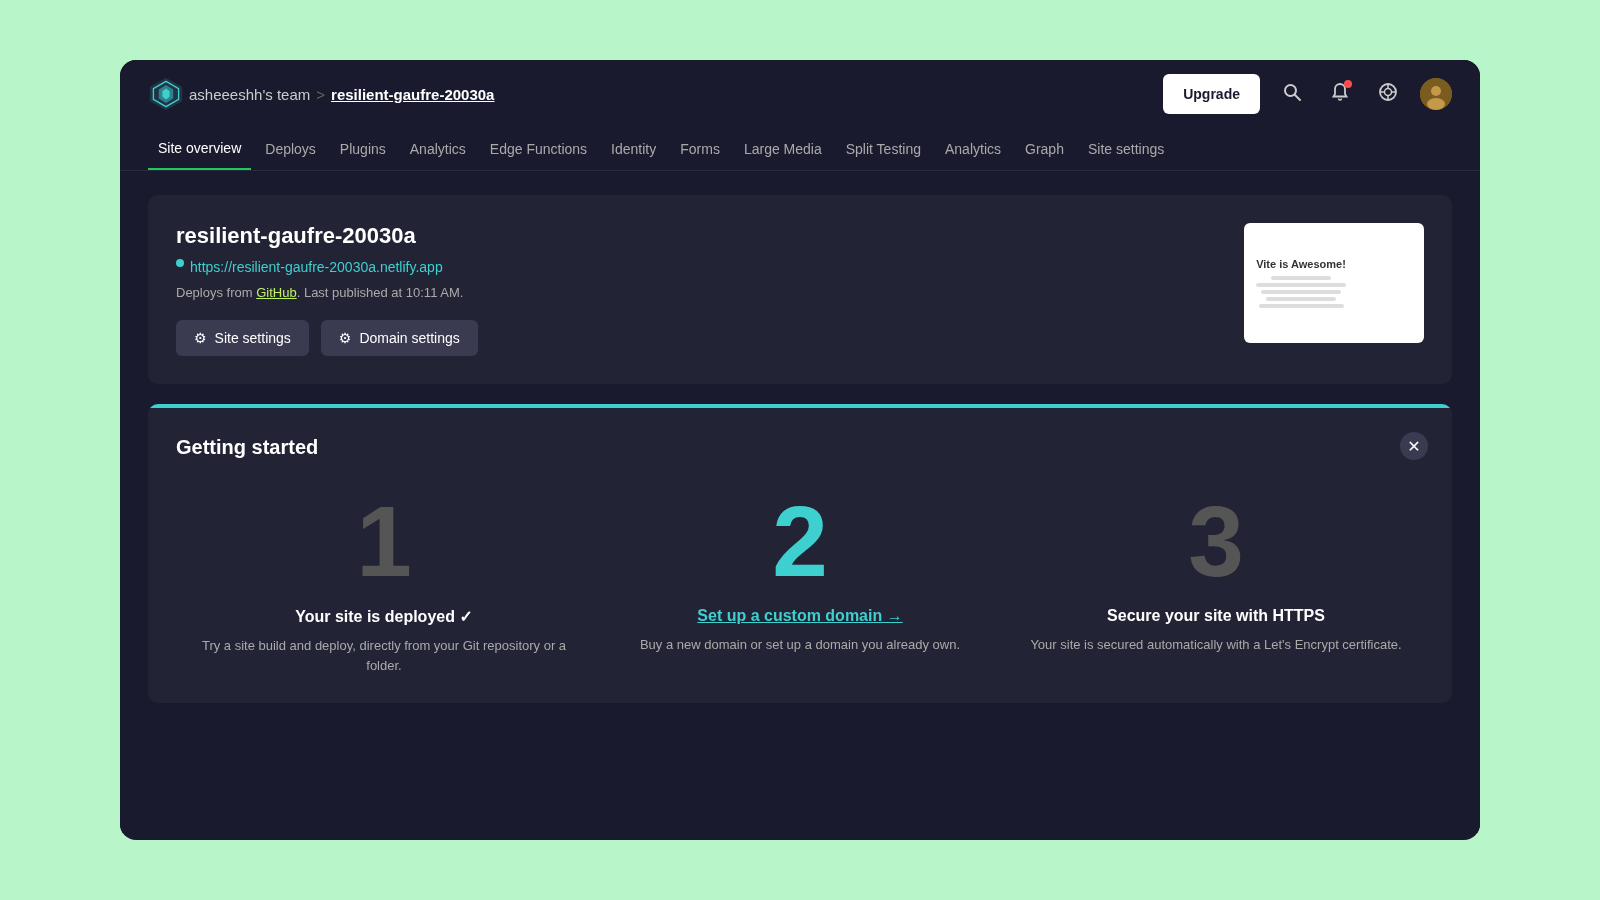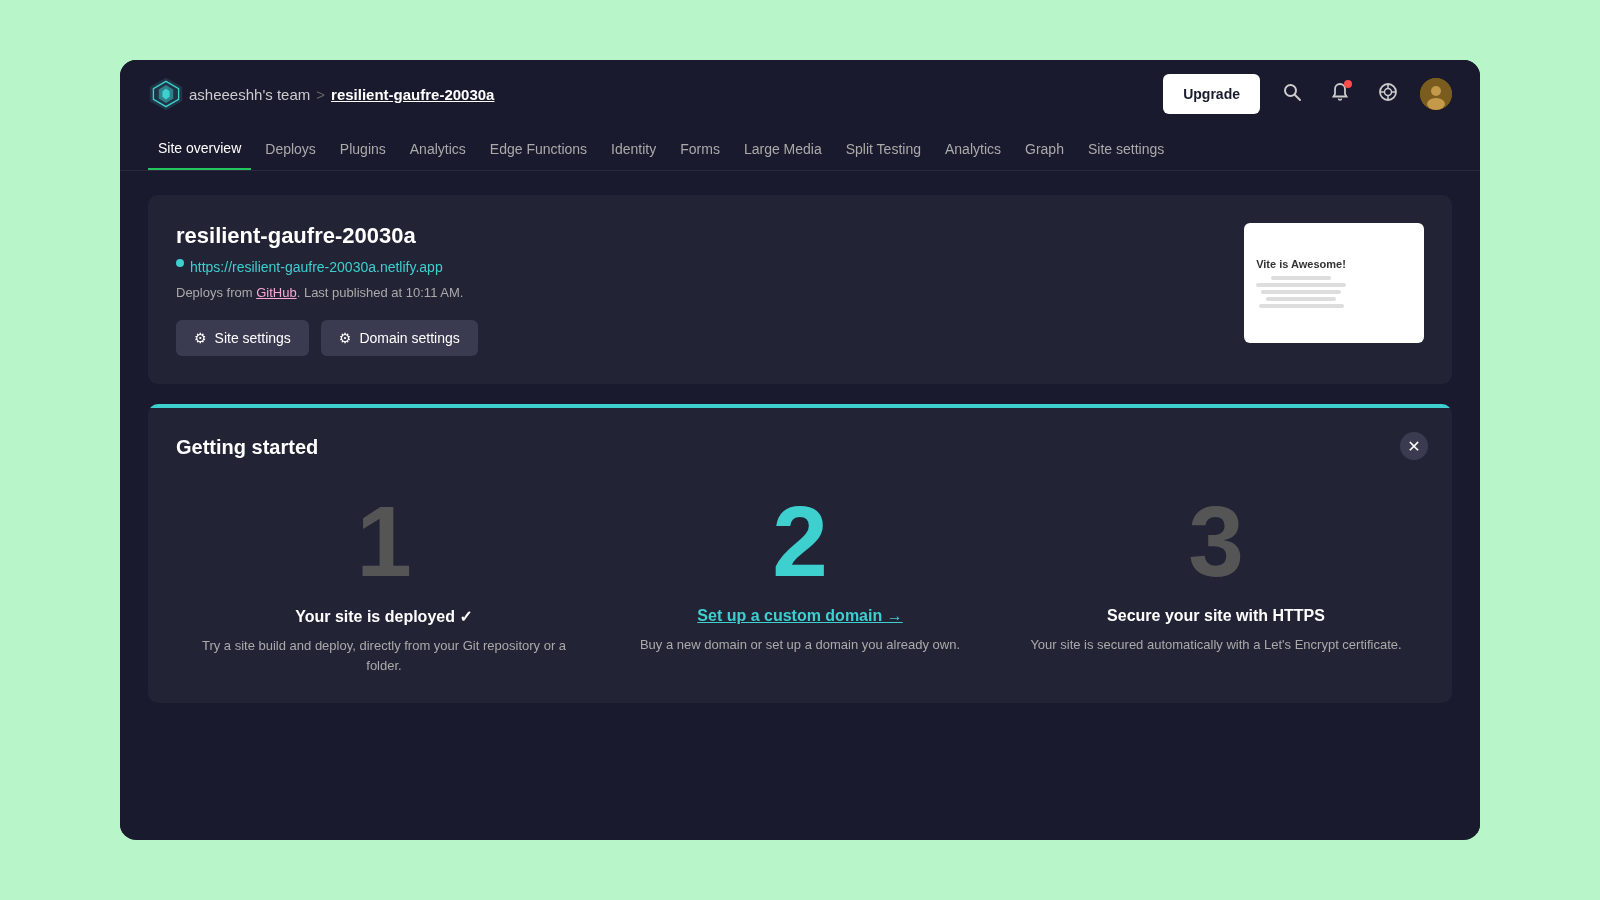--- a/index.html
+++ b/index.html
@@ -379,21 +379,21 @@
 
     <div class="site-card">
       <div class="site-info">
         <div class="site-title">resilient-gaufre-20030a</div>
         <a class="site-url" href="#">
           <span class="url-dot"></span>
           <span>https://resilient-gaufre-20030a.netlify.app</span>
         </a>
         <div class="deploy-info">
           <span>Deploys from</span>
-          <a href="#" style="color:#f9a8d4;"> <span>GitHub</span></a><span>. Last published at 10:11 AM.</span>
+          <a href="#" style="color:#bef264;"> <span>GitHub</span></a><span>. Last published at 10:11 AM.</span>
         </div>
         <div class="btn-group">
           <button class="btn-settings">
             <span>⚙</span>
             <span>Site settings</span>
           </button>
           <button class="btn-settings">
             <span>⚙</span>
             <span>Domain settings</span>
           </button>

